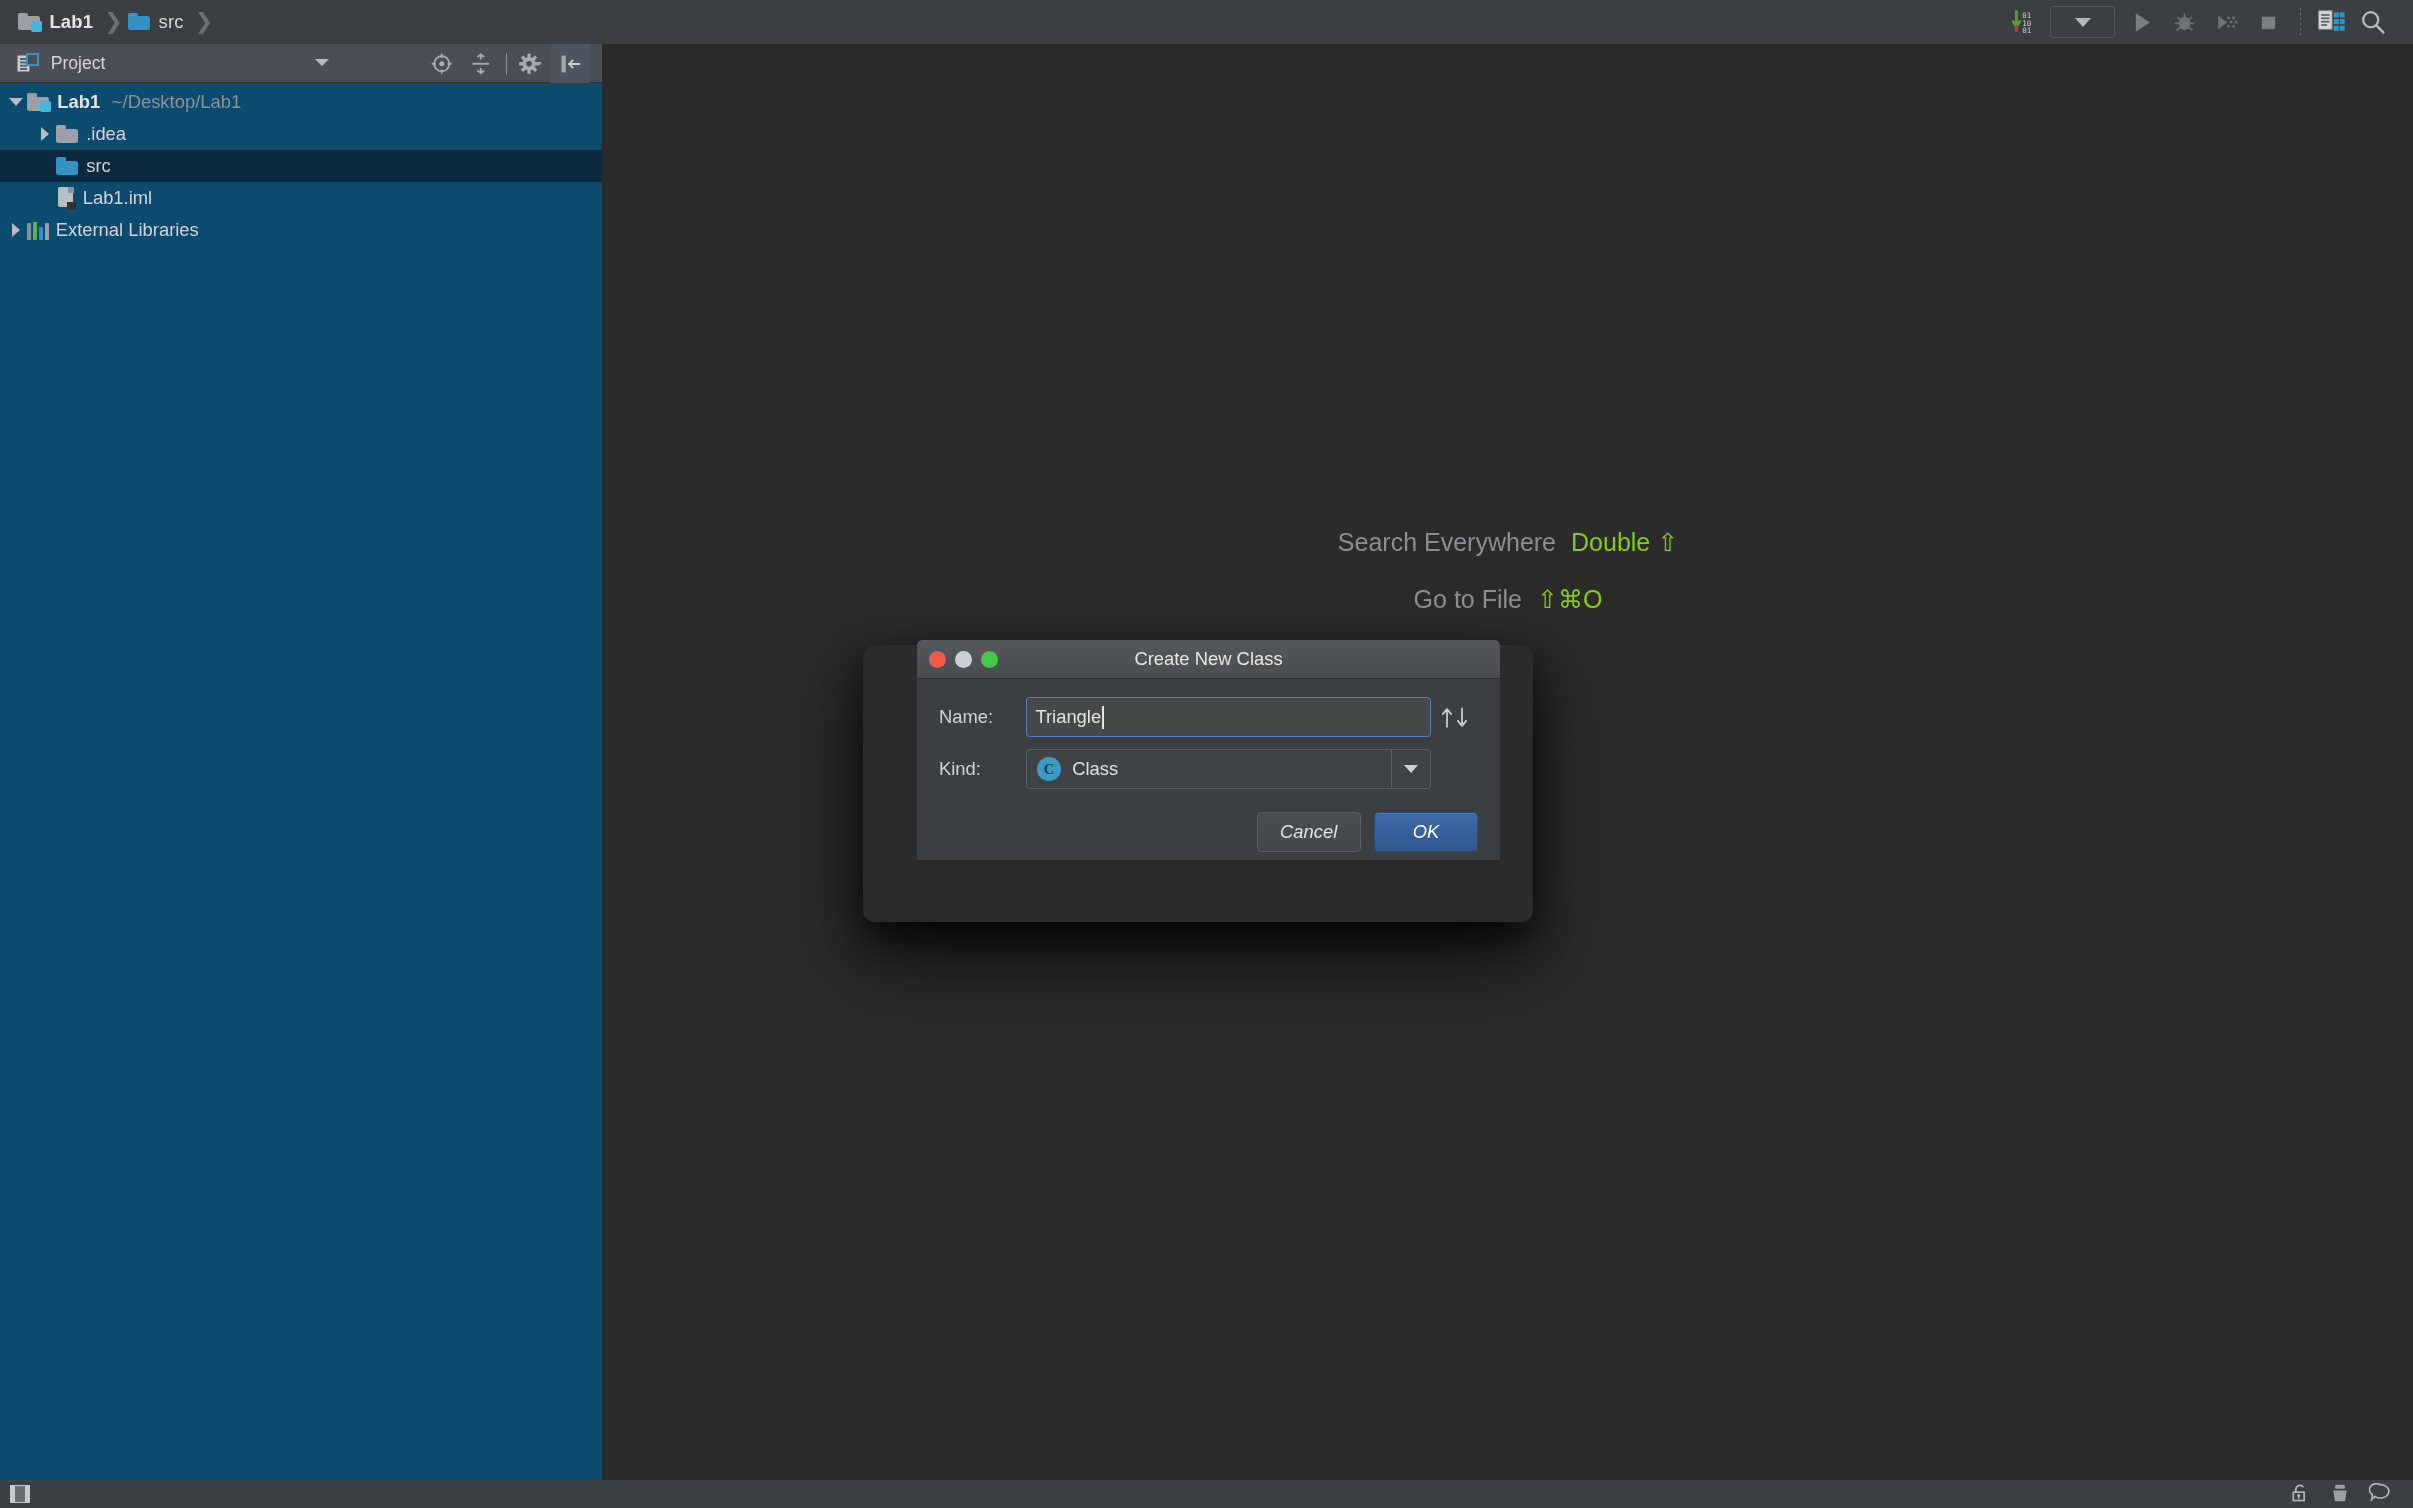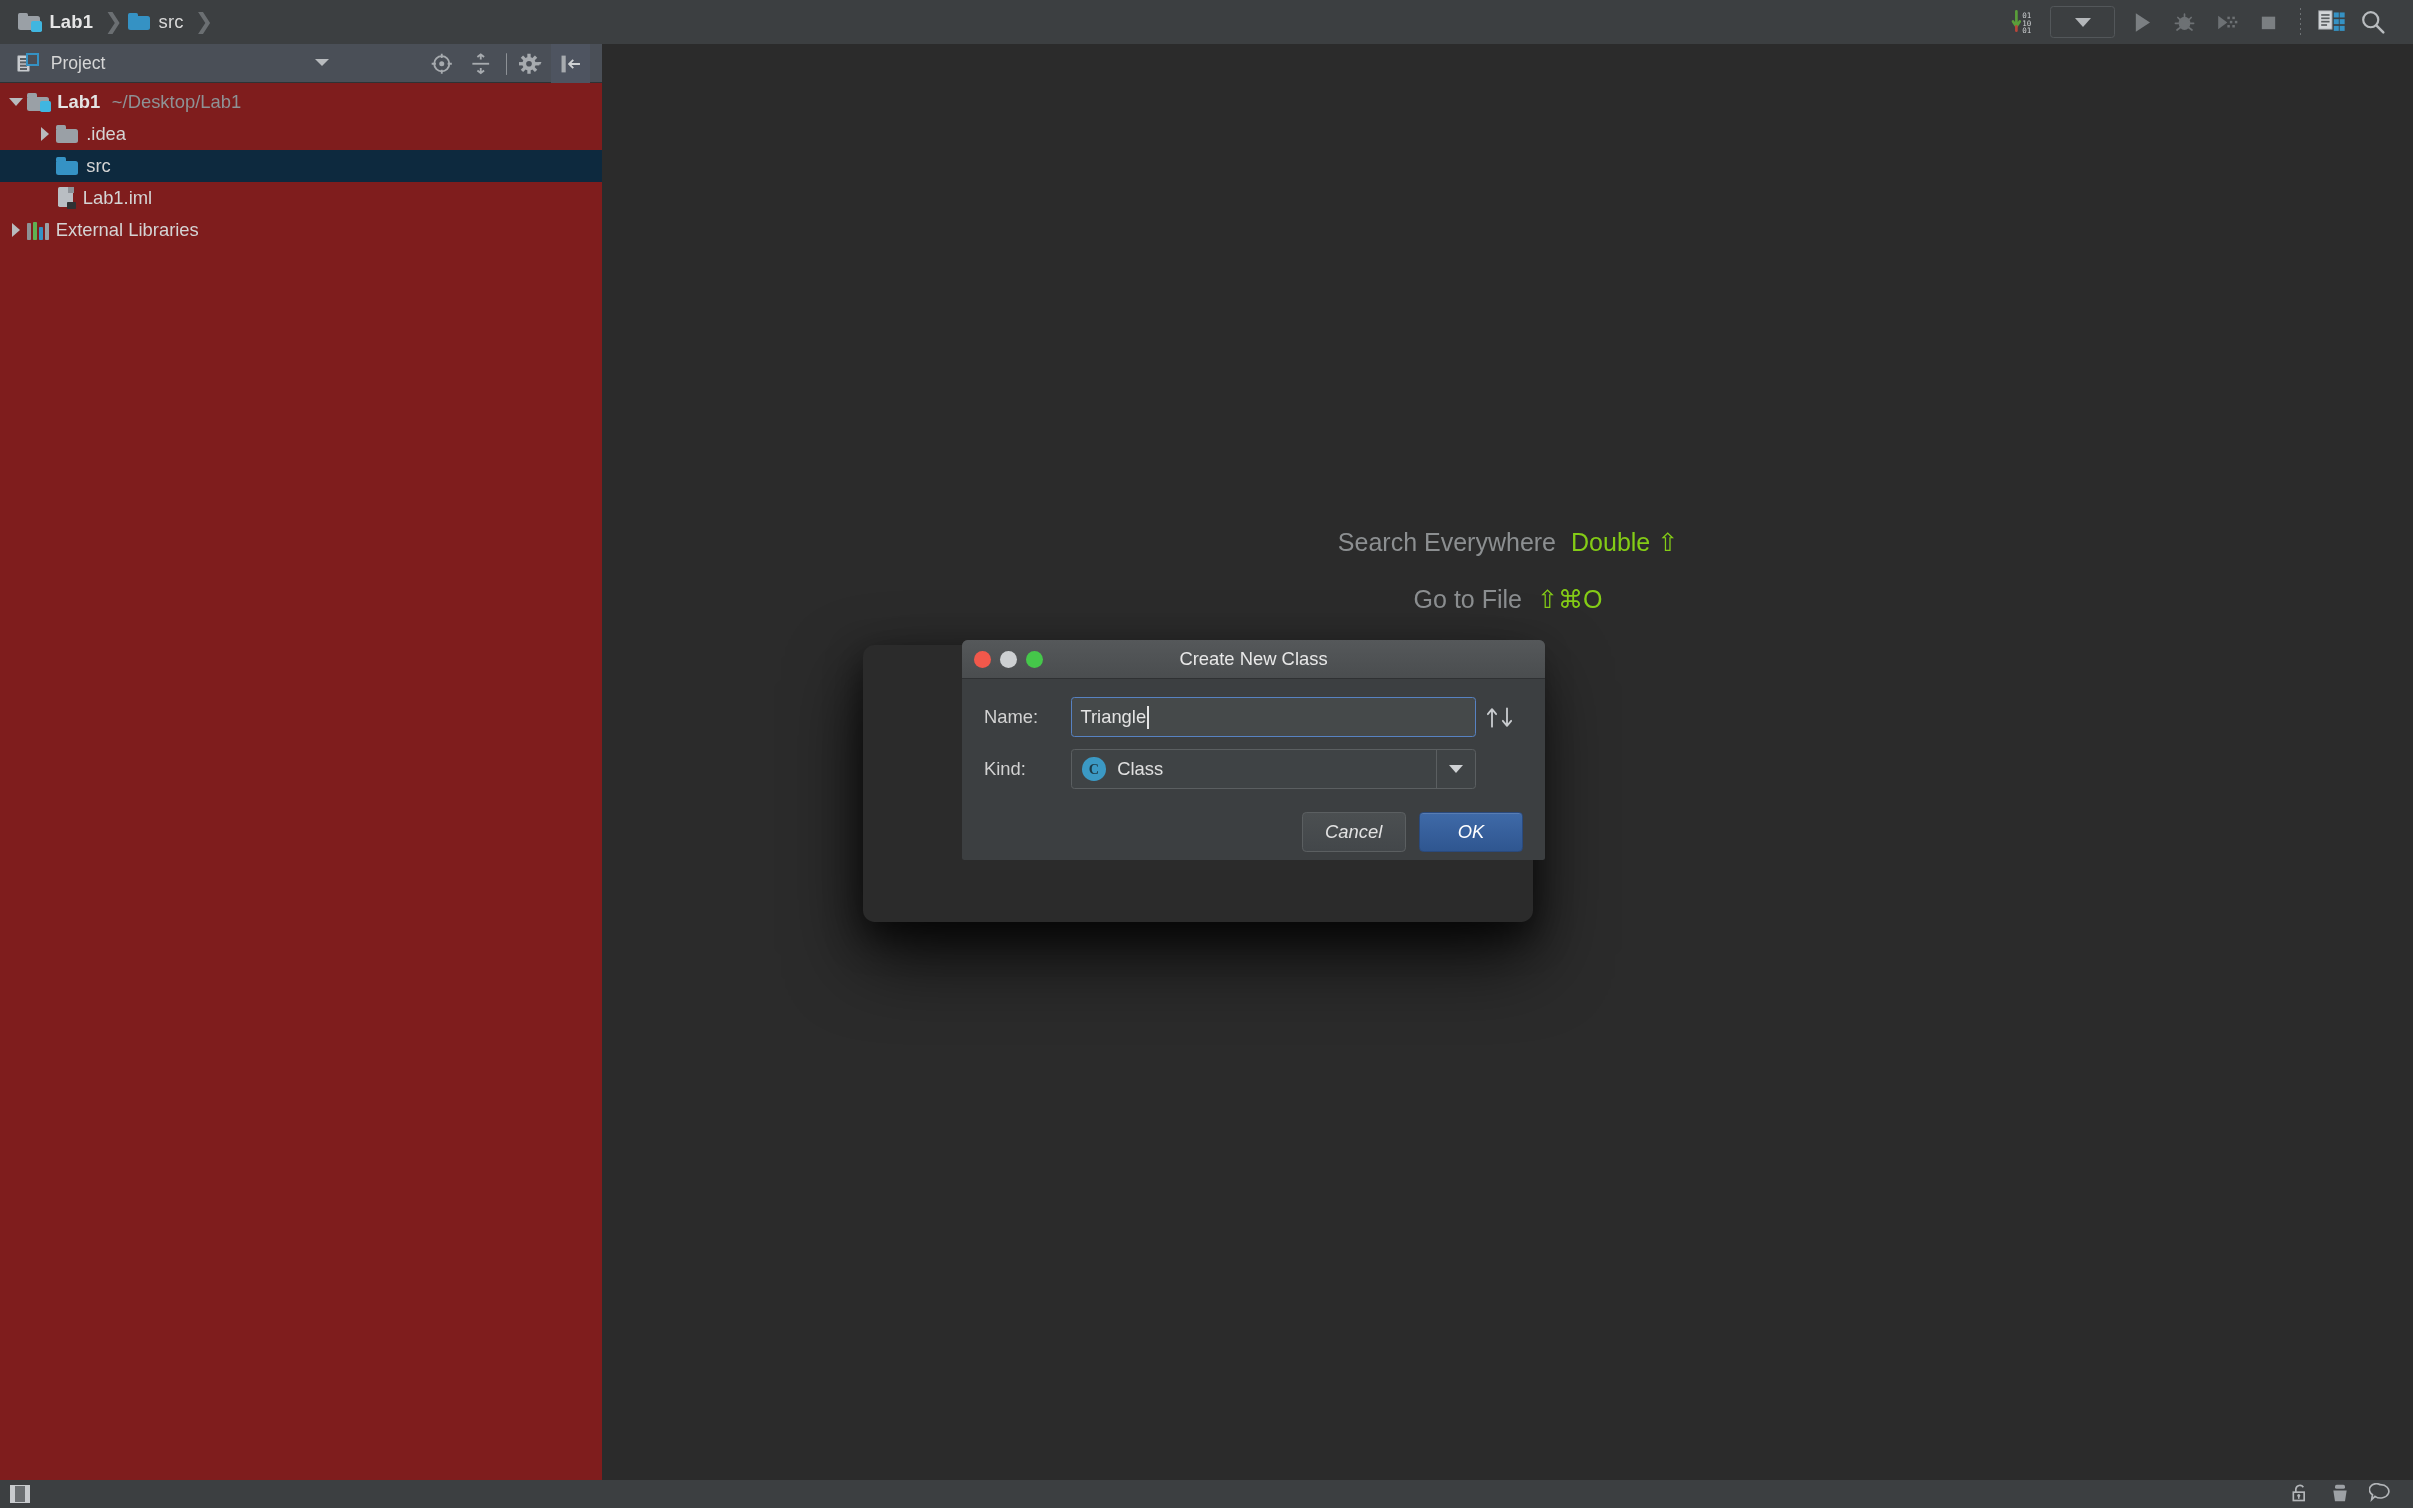--- a/index.html
+++ b/index.html
@@ -60,21 +60,21 @@
   .tri-down { width: 0; height: 0; border-left: 8.4px solid transparent;
     border-right: 8.4px solid transparent; border-top: 9.2px solid #b4b7ba; }
   .tb-sep {
     width: 0.8px; height: 28.5px; margin: 0 10px;
     background: repeating-linear-gradient(to bottom,#6e7275 0 2.5px,transparent 2.5px 5px);
   }
 
   
   #panel {
     position: absolute; left: 0; top: 44px; width: 602px; height: 1437px;
-    background: #7f1d1d;
+    background: #0c4a6e;
   }
   #panel-header {
     position: relative; height: 39px; background: #4a4f57;
     display: flex; align-items: center; border-bottom: 0.8px solid #2f3234;
   }
   #panel-title { font-size: 17.6px; color: #d6d6d6; margin-left: 11.7px; }
   .proj-ico { position: relative; width: 22px; height: 20px; margin-left: 17px; flex:0 0 22px;}
   .proj-ico .doc { position: absolute; left:0; top:1.7px; width:12.6px; height:17px;
     background:#c9ccd0; border:1.7px solid #8a8f94; border-radius:1.7px;}
   .proj-ico .doc i { position:absolute; left:1.7px; top:2.5px; width:7.5px; height:1.7px;
@@ -140,21 +140,21 @@
   .layout-ico .r { width: 4.2px; background:#c8cbce; }
 
   
   #dialog-shadow {
     position: absolute; left: 863px; top: 645px; width: 670px; height: 277px;
     border-radius: 11.7px;
     box-shadow: 0 34px 75px rgba(0,0,0,.75), 0 13.4px 34px rgba(0,0,0,.55);
     pointer-events: none;
   }
   #dialog {
-    position: absolute; left: 962px; top: 640px; width: 583px; height: 220px;
+    position: absolute; left: 917px; top: 640px; width: 583px; height: 220px;
     background: #3c3f41; border-radius: 5.9px 5.9px 2.5px 2.5px;
     overflow: hidden;
   }
   #dialog-titlebar {
     height: 39px; background: linear-gradient(to bottom, #55585a, #4a4d4f);
     border-bottom: 0.8px solid #2f3133;
     display: flex; align-items: center; position: relative;
   }
   .traffic { display: flex; gap: 9.2px; padding-left: 11.7px; }
   .tl { width: 17px; height: 17px; border-radius: 50%; }

